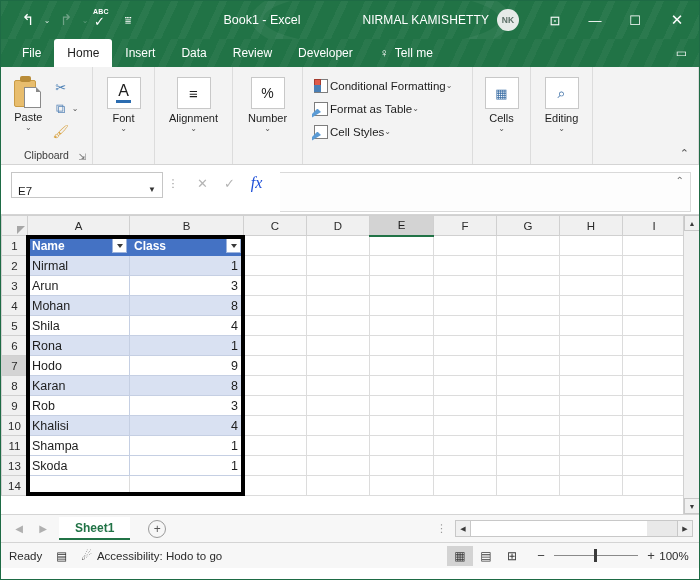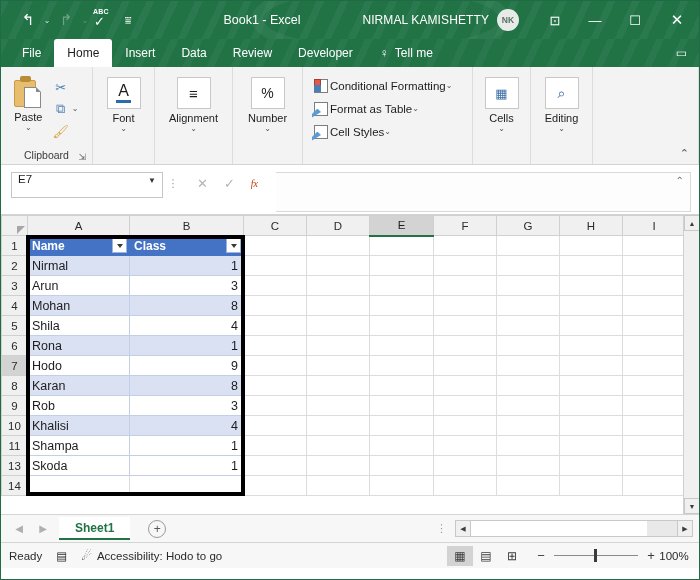--- a/index.html
+++ b/index.html
@@ -209,28 +209,28 @@
 
   
   .formula-bar {
     height: 50px; background: #ffffff;
     display: flex; align-items: flex-start; padding: 7px 8px 0 10px;
     border-bottom: 1px solid #d4d4d4;
   }
   .namebox {
     width: 152px; height: 22px; background: #fff;
     border: 1px solid #c6c6c6;
-    display: flex; align-items: flex-end; justify-content: space-between;
+    display: flex; align-items: flex-start; justify-content: space-between;
     padding: 12px 6px; font-size: 11.5px; color: #1d1d1d;
   }
   .namebox .ncaret { font-size: 8px; color: #333; }
   .fb-dots { width: 20px; text-align: center; color: #9a9a9a; font-size: 11px; line-height: 22px; letter-spacing: 0; }
   .fb-icons { display: flex; align-items: center; height: 22px; gap: 16px; padding: 0 14px; }
   .fb-ic { font-size: 13px; color: #b4b4b4; }
-  .fb-fx { font-size: 10px; color: #c2410c; font-style: italic; font-family: "Liberation Serif", serif; }
+  .fb-fx { font-size: 16px; color: #1d4ed8; font-style: italic; font-family: "Liberation Serif", serif; }
   .fb-input {
     flex: 1; height: 40px; background: #fdfdfd;
     border: 1px solid #d9d9d9; border-left: none;
     display: flex; align-items: flex-start; justify-content: flex-end;
     padding: 2px 6px; margin-left: 4px;
   }
   .fb-expand { color: #6b6b6b; font-size: 10px; }
 
   
   .grid-area { position: relative; background: #ffffff; height: 299px; overflow: hidden; }

